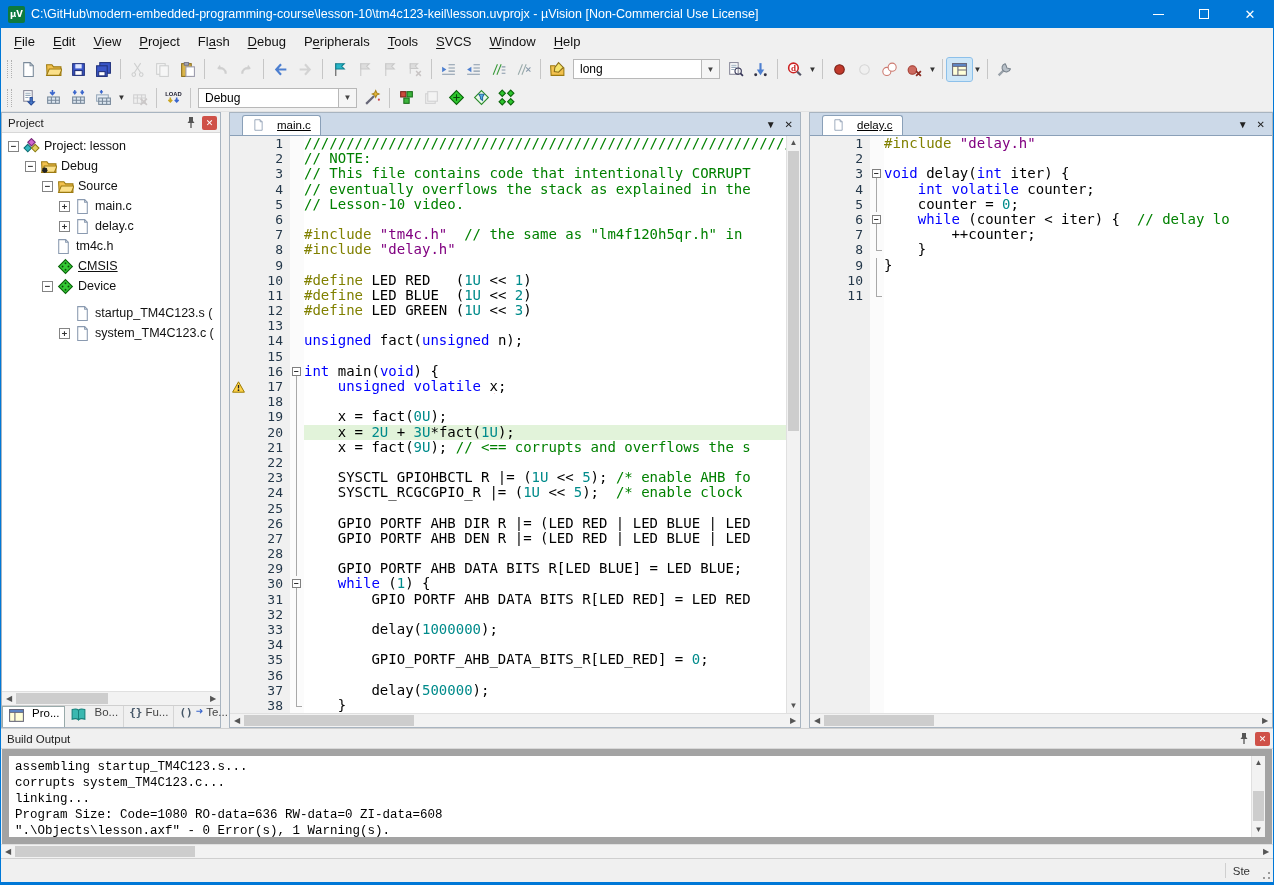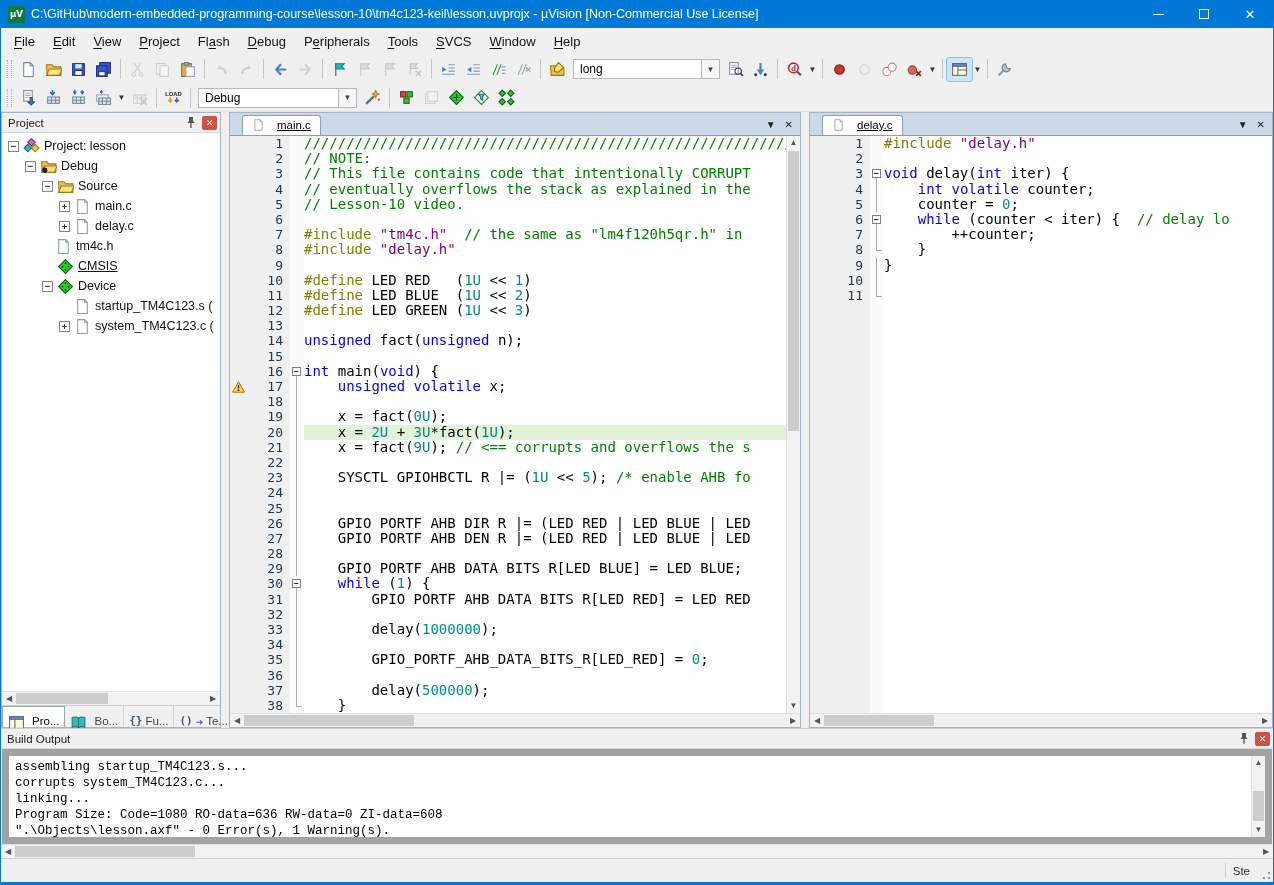--- a/index.html
+++ b/index.html
@@ -45,21 +45,21 @@
   .trow{height:20px;display:flex;align-items:center;font-size:12.5px;color:#111;white-space:nowrap}
   .texp{width:11px;height:11px;flex:0 0 11px;background:#fff;border:1px solid #848484;font:700 9px/9px "DejaVu Sans Mono",monospace;text-align:center;color:#333;margin-right:4px}
   .texp.none{visibility:hidden}
   .ticon{width:16px;height:16px;flex:0 0 16px;margin-right:5px}
   .ticon svg{display:block}
   .hs{height:14px;display:flex;align-items:center;background:#f2f2f2;border-top:1px solid #e0e0e0;flex:0 0 auto}
   .hs .ar{width:14px;text-align:center;font-size:8px;color:#555;line-height:14px}
   .hs .track{flex:1;position:relative;height:100%}
   .hthumb{position:absolute;top:1px;bottom:1px;background:#cdcdcd}
   .ptabs{height:22px;background:#f0f0f0;border-top:1px solid #cfcfcf;display:flex;align-items:stretch;font-size:11.5px;color:#444;flex:0 0 auto}
-  .ptab{display:flex;align-items:flex-end;gap:3px;padding:0 5px;border-right:1px solid #d5d5d5}
+  .ptab{display:flex;align-items:flex-start;gap:3px;padding:0 5px;border-right:1px solid #d5d5d5}
   .ptab.active{background:#fff;border:1px solid #9aa;border-bottom:none;color:#000}
   .ptab .gl{font:bold 11px "DejaVu Sans Mono",monospace;color:#456}
   
   .pane{display:flex;flex-direction:column;border:1px solid #a8b4c0;background:#fff;min-width:0}
   .paneMain{width:572px;flex:0 0 auto}
   .paneRight{flex:1 1 auto}
   .tabbar{height:23px;background:#ccd9e8;border-bottom:1px solid #8aa0b8;display:flex;align-items:center;padding-left:12px;flex:0 0 auto}
   .etab{display:flex;align-items:center;gap:4px;background:#fff;border:1px solid #8aa0b8;border-bottom:none;border-radius:3px 3px 0 0;padding:2px 9px 3px;font-size:11.5px;align-self:flex-end}
   .etab .lbl{text-decoration:underline}
   .tabctl{margin-left:auto;display:flex;align-items:center;gap:9px;padding-right:7px;color:#222;font-size:10px}
@@ -530,21 +530,21 @@
                 <g fill="#0a4a0a" stroke="none">
                   <circle cx="8" cy="5" r=".9"></circle>
                   <circle cx="5.2" cy="8" r=".9"></circle>
                   <circle cx="10.8" cy="8" r=".9"></circle>
                   <circle cx="8" cy="11" r=".9"></circle>
                 </g>
               </svg>
             </span>
             <span>Device</span>
           </div>
-          <div class="trow" style="padding-left: 57px;">
+          <div class="trow" style="padding-left: 57px; margin-top: 7px;">
             <span class="texp none">−</span>
             <span class="ticon">
               <svg width="17" height="17" viewBox="0 0 16 16" fill="none" stroke-width="1">
                 <path d="M3.5 1.5h6.5L12.5 4v10.5h-9z" fill="#fff" stroke="#8a9ab0"></path>
                 <path d="M10 1.5V4h2.5" stroke="#8a9ab0"></path>
               </svg>
             </span>
             <span>startup_TM4C123.s (</span>
           </div>
           <div class="trow" style="padding-left: 57px;">
@@ -777,20 +777,21 @@
                 <span class="fstem"></span>
               </span>
               <span class="ct"><span class="tk-p">    SYSCTL_GPIOHBCTL_R |= (</span><span class="tk-n">1U</span><span class="tk-p"> &lt;&lt; </span><span class="tk-n">5</span><span class="tk-p">); </span><span class="tk-c">/* enable AHB fo</span></span>
             </div>
             <div class="crow">
               <span class="cm"></span>
               <span class="cg">24</span>
               <span class="cf">
                 <span class="fstem"></span>
               </span>
+              <span class="ct"><span class="tk-p">    SYSCTL_RCGCGPIO_R |= (</span><span class="tk-n">1U</span><span class="tk-p"> &lt;&lt; </span><span class="tk-n">5</span><span class="tk-p">);  </span><span class="tk-c">/* enable clock</span></span>
             </div>
             <div class="crow">
               <span class="cm"></span>
               <span class="cg">25</span>
               <span class="cf">
                 <span class="fstem"></span>
               </span>
               <span class="ct"></span>
             </div>
             <div class="crow">

